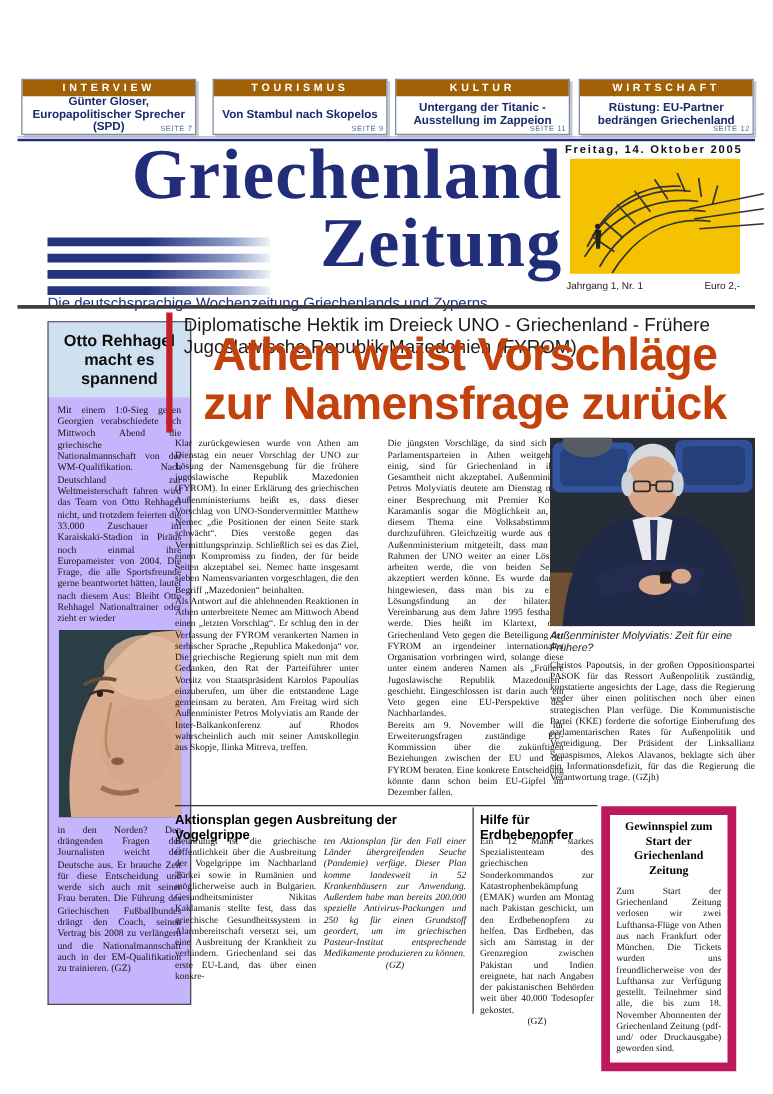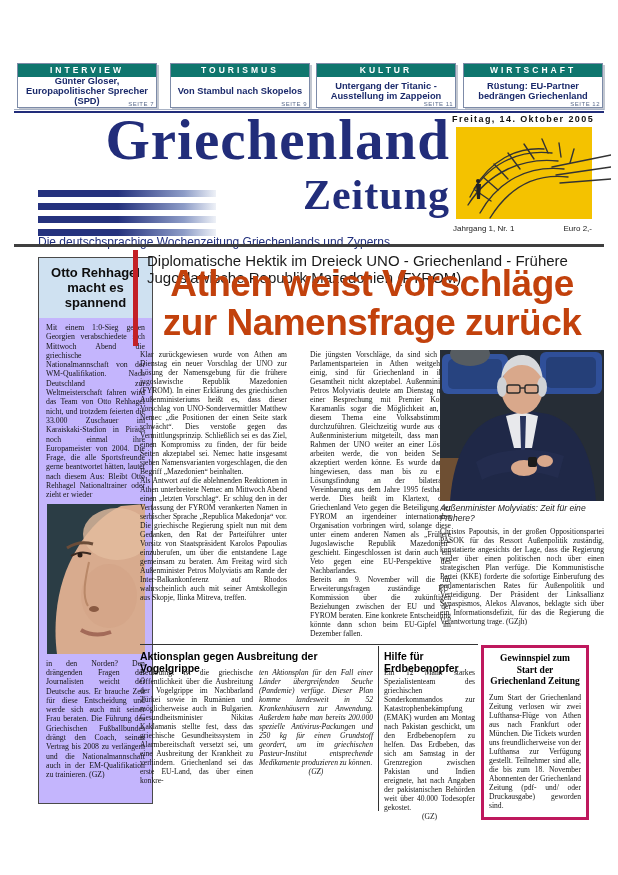--- a/index.html
+++ b/index.html
@@ -3,35 +3,35 @@
 <meta charset="utf-8">
 <style>
   html,body{margin:0;padding:0;}
   .page{position:relative;width:618px;height:875px;background:#ffffff;overflow:hidden;
         font-family:"Liberation Sans",sans-serif;}
   .abs{position:absolute;}
 
   
   .navbox{position:absolute;top:63px;width:138px;height:43px;border:1px solid #7d8ba8;
           background:#fff;box-shadow:2px 2px 0 rgba(120,130,150,.45);}
-  .navbox-header{height:13px;background:#0f766e;color:#fff;font-size:8.5px;font-weight:bold;
+  .navbox-header{height:13px;background:#a16207;color:#fff;font-size:8.5px;font-weight:bold;
           letter-spacing:3px;text-align:center;line-height:13px;}
   .navbox-body{height:28px;display:flex;align-items:center;justify-content:center;
           text-align:center;font-size:9.3px;font-weight:bold;color:#1b2a6b;line-height:10.3px;
           padding:0 3px;}
   .navbox-page{position:absolute;bottom:0;right:2px;font-size:6px;color:#5a6b8c;letter-spacing:.5px;}
 
   .rule-under-nav{left:14px;top:109px;width:590px;height:1px;background:#a8b2c4;}
   .rule-mast-top{left:14px;top:111px;width:590px;height:2px;background:#222d7a;}
 
   
   .mast-line1{left:38px;top:110px;width:412px;text-align:right;color:#222d7a;
       font-family:"Liberation Serif",serif;font-weight:bold;font-size:57px;line-height:60px;letter-spacing:1px;}
   .mast-line2{left:38px;top:162px;width:412px;text-align:right;color:#222d7a;
-      font-family:"Liberation Serif",serif;font-weight:bold;font-size:42px;line-height:66px;letter-spacing:1px;}
+      font-family:"Liberation Serif",serif;font-weight:bold;font-size:56px;line-height:66px;letter-spacing:1px;}
   .stripes{left:38px;top:190px;width:178px;}
   .stripe{height:7px;margin-bottom:6px;
       background:linear-gradient(90deg,#25327e 0%,#25327e 45%,#8d9cc7 82%,#eef1f7 100%);}
   .mast-subtitle{left:38px;top:235px;font-size:12px;font-weight:normal;color:#1f2d7b;}
   .mast-date{left:452px;top:114px;font-size:9px;font-weight:bold;letter-spacing:1.4px;color:#111;}
   .logo-box{left:456px;top:127px;width:136px;height:92px;background:#f4c200;overflow:visible;}
   .issue-row{left:453px;top:224px;width:139px;display:flex;justify-content:space-between;
       font-size:8px;color:#222;}
   .big-rule{left:14px;top:244px;width:590px;height:3px;background:#3f3f3f;}
 
@@ -62,21 +62,21 @@
   .bottom-rule{left:140px;top:644px;width:338px;height:1px;background:#333;}
   .vdivider{left:378px;top:646px;width:1px;height:165px;background:#333;}
   .section-title{font-weight:bold;font-size:10.5px;color:#000;}
   .vg-title{left:140px;top:650px;width:236px;}
   .eb-title{left:384px;top:650px;width:92px;}
   .vg-col1{left:140px;top:668px;width:113px;}
   .vg-col2{left:259px;top:668px;width:114px;font-style:italic;}
   .eb-body{left:384px;top:668px;width:91px;}
   .sign{text-align:center;white-space:normal;}
 
-  .gw-box{left:481px;top:645px;width:108px;border:3px solid #be185d;background:#fff;padding:5px 5px 7px;
+  .gw-box{left:481px;top:645px;width:108px;border:7px solid #be185d;background:#fff;padding:5px 5px 7px;
       box-sizing:border-box;}
   .gw-title{text-align:center;font-family:"Liberation Serif",serif;font-weight:bold;
       font-size:9.5px;line-height:11.5px;color:#000;}
   .gw-body{margin-top:5px;font-size:7.6px;line-height:9px;}
 </style>
 </head>
 <body>
 
 <div class="page">
 

